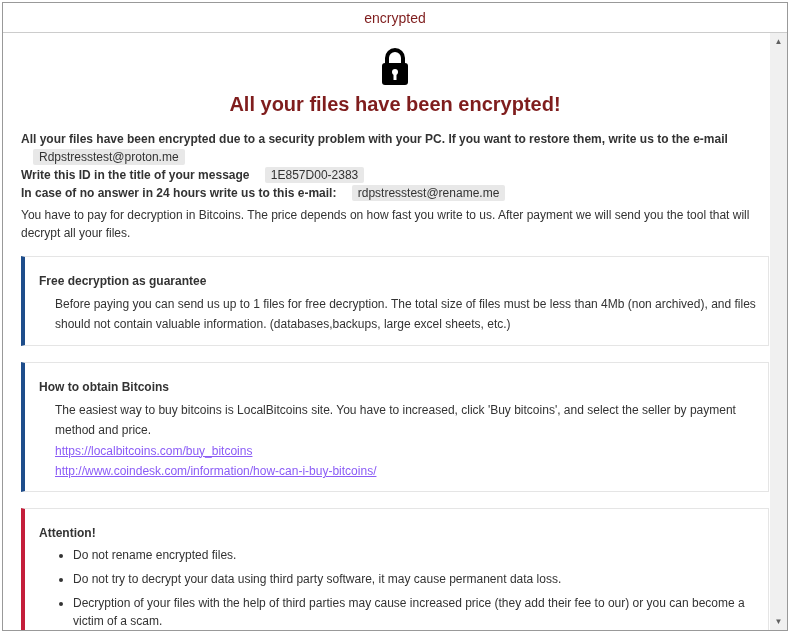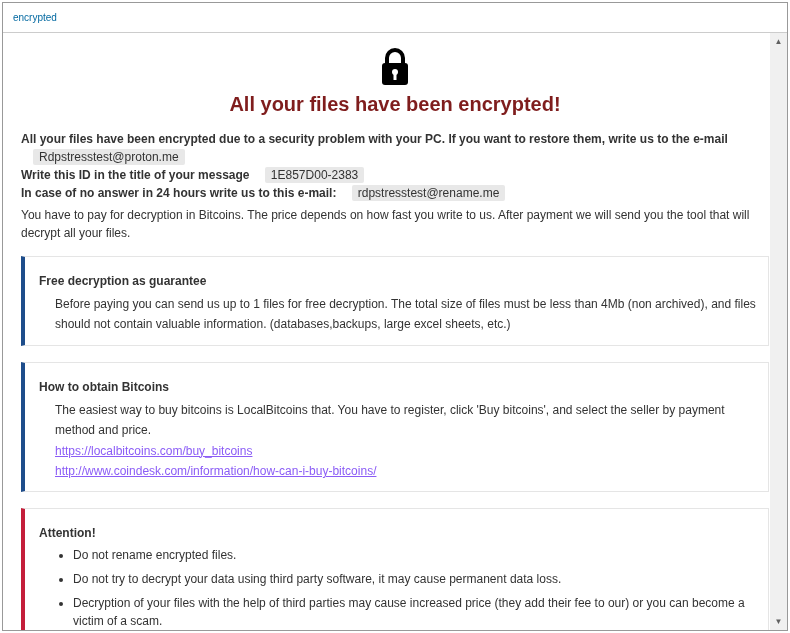--- a/index.html
+++ b/index.html
@@ -18,22 +18,23 @@
   background: #fff;
   display: flex;
   flex-direction: column;
 }
 .titlebar {
   height: 30px;
   border-bottom: 1px solid #ccc;
   display: flex;
   align-items: center;
   padding: 0 10px;
-  font-size: 10px;
-  color: #0369a1;
+  font-size: 14px;
+  color: #7f1d1d;
+  justify-content: center;
 }
 .content-wrap {
   flex: 1;
   position: relative;
   overflow: hidden;
 }
 .content {
   padding: 10px 18px 10px 18px;
   height: 100%;
   overflow-y: auto;
@@ -159,21 +160,21 @@
         <div class="pay-line">You have to pay for decryption in Bitcoins. The price depends on how fast you write to us. After payment we will send you the tool that will decrypt all your files.</div>
       </div>
 
       <div class="box blue">
         <div class="box-title">Free decryption as guarantee</div>
         <p>Before paying you can send us up to 1 files for free decryption. The total size of files must be less than 4Mb (non archived), and files should not contain valuable information. (databases,backups, large excel sheets, etc.)</p>
       </div>
 
       <div class="box blue">
         <div class="box-title">How to obtain Bitcoins</div>
-        <p>The easiest way to buy bitcoins is LocalBitcoins that. You have to register, click 'Buy bitcoins', and select the seller by payment method and price.</p>
+        <p>The easiest way to buy bitcoins is LocalBitcoins site. You have to increased, click 'Buy bitcoins', and select the seller by payment method and price.</p>
         <p><a href="#">https://localbitcoins.com/buy_bitcoins</a></p>
         <p><a href="#">http://www.coindesk.com/information/how-can-i-buy-bitcoins/</a></p>
       </div>
 
       <div class="box red">
         <div class="box-title">Attention!</div>
         <ul>
           <li>Do not rename encrypted files.</li>
           <li>Do not try to decrypt your data using third party software, it may cause permanent data loss.</li>
           <li>Decryption of your files with the help of third parties may cause increased price (they add their fee to our) or you can become a victim of a scam.</li>

